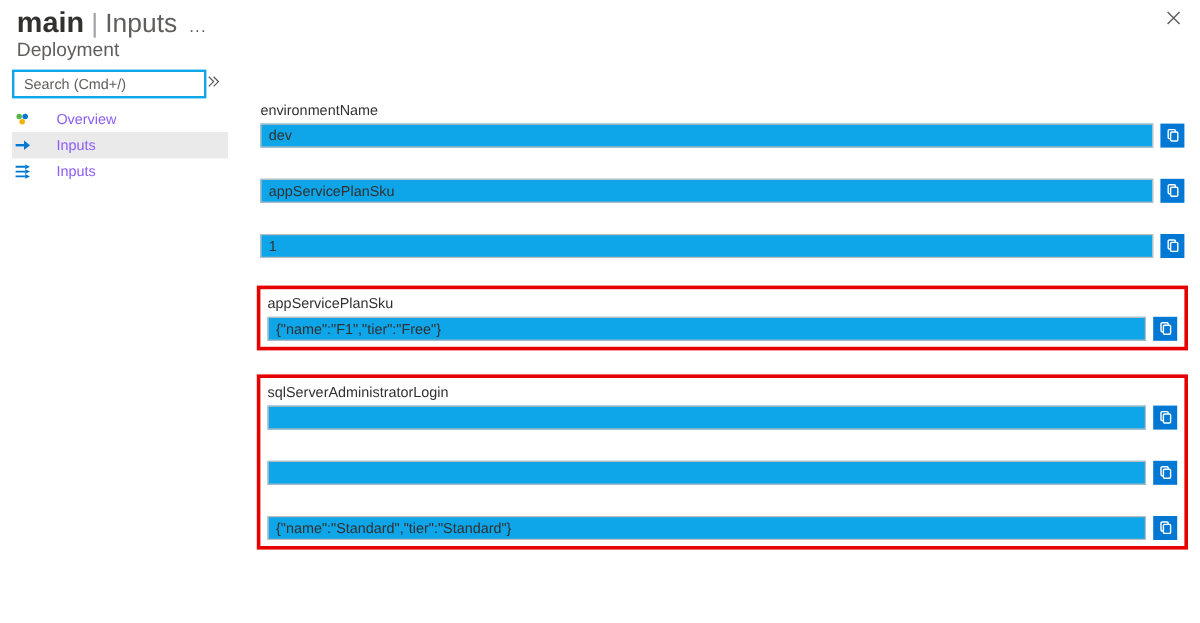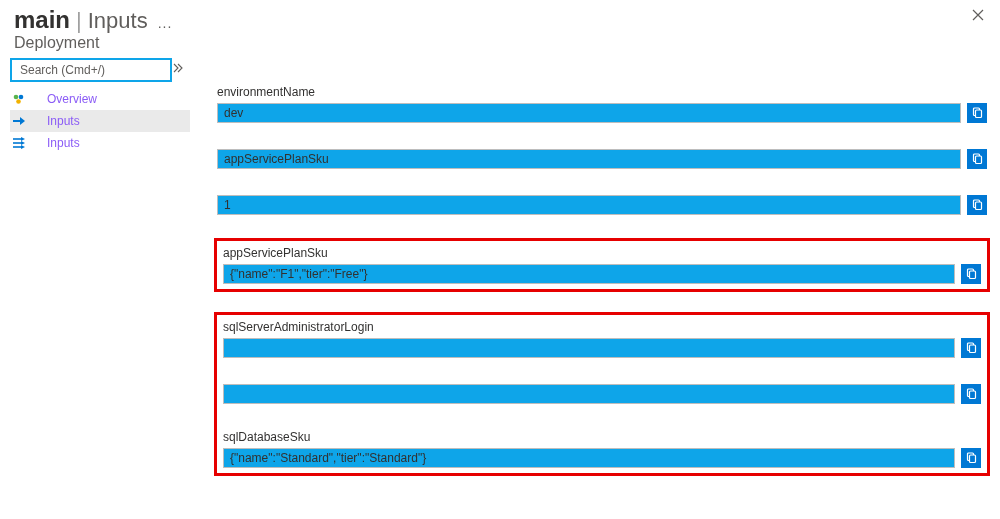--- a/index.html
+++ b/index.html
@@ -270,21 +270,20 @@
           <div class="copy-btn">
               <svg width="12" height="12" viewBox="0 0 12 12">
                 <rect x="2.5" y="1" width="6" height="7.5" rx="1" fill="none" stroke="#fff" stroke-width="1.2"></rect>
                 <rect x="4.5" y="3" width="6" height="7.5" rx="1" fill="#0078d4" stroke="#fff" stroke-width="1.2"></rect>
               </svg>
             </div>
         </div>
       </div>
 
       <div class="field-group">
-        <div class="field-label">sqlDatabaseSku</div>
         <div class="input-row">
           <div class="value-box">{"name":"Standard","tier":"Standard"}</div>
           <div class="copy-btn">
               <svg width="12" height="12" viewBox="0 0 12 12">
                 <rect x="2.5" y="1" width="6" height="7.5" rx="1" fill="none" stroke="#fff" stroke-width="1.2"></rect>
                 <rect x="4.5" y="3" width="6" height="7.5" rx="1" fill="#0078d4" stroke="#fff" stroke-width="1.2"></rect>
               </svg>
             </div>
         </div>
       </div>

